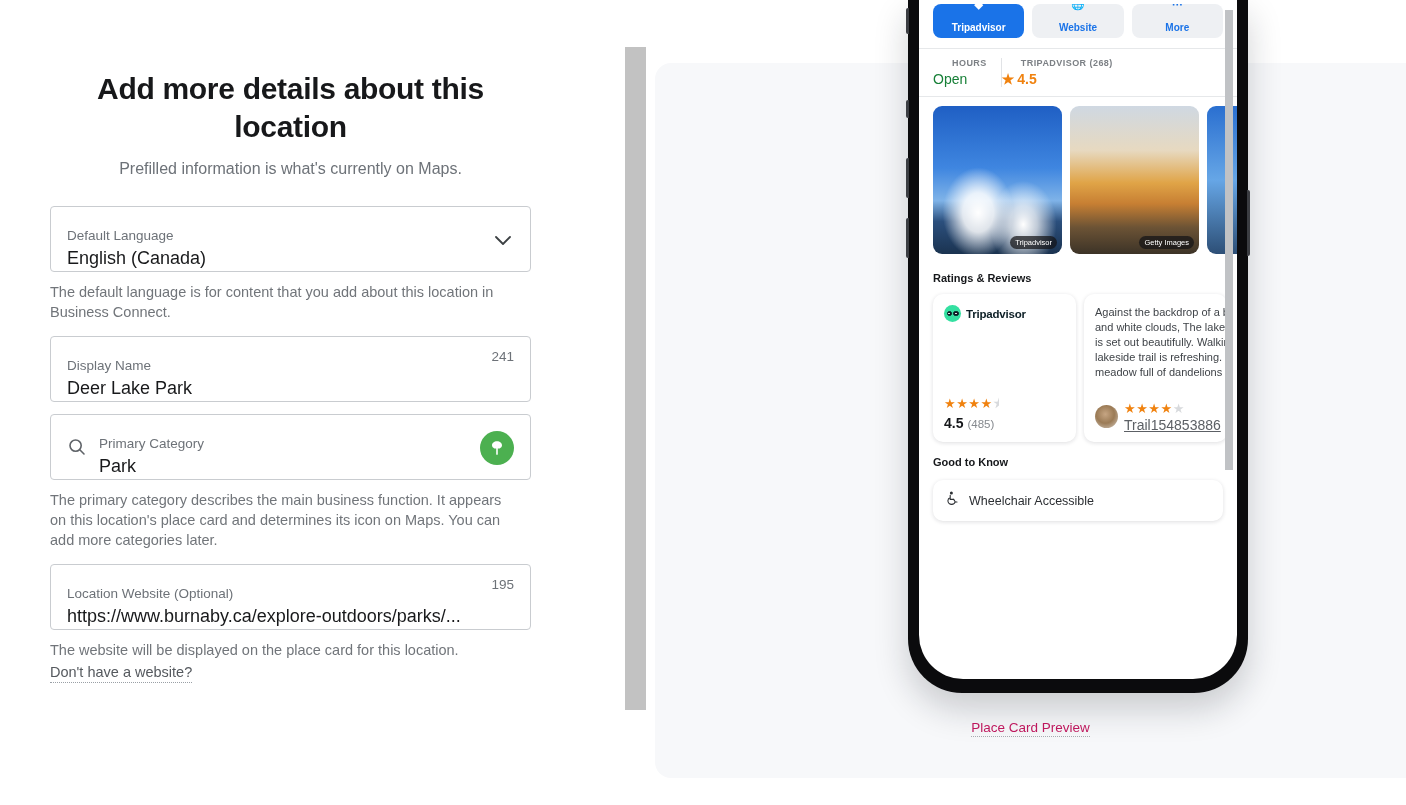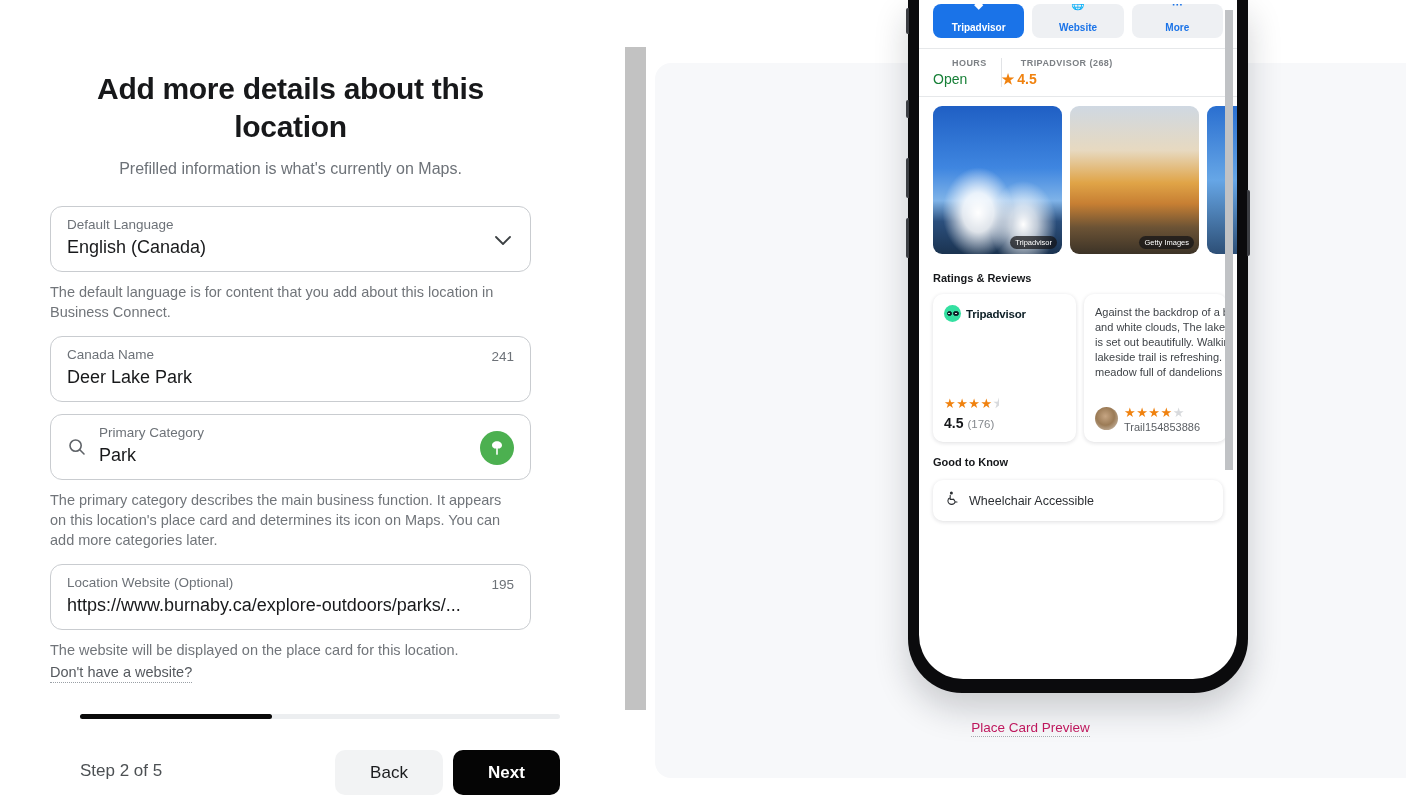--- a/index.html
+++ b/index.html
@@ -67,23 +67,23 @@
     text-align: center;
     font-weight: 400;
   }
 
   
   .field {
     position: relative;
     margin-top: 0;
     width: 481px;
     border: 1px solid #c9ccd0;
-    border-radius: 12px;
+    border-radius: 4px;
     background: #fff;
-    padding: 10px 16px 11px 16px;
+    padding: 21px 16px 11px 16px;
     height: 66px;
   }
   .field.with-icon { padding-left: 48px; }
 
   .field-label {
     font-size: 13.5px;
     line-height: 16px;
     color: #6d7278;
     font-weight: 400;
   }
@@ -501,23 +501,24 @@
     align-items: center;
     gap: 6px;
     width: 175px;
   }
   .avatar {
     width: 23px; height: 23px; border-radius: 50%;
     background: radial-gradient(circle at 45% 40%, #c6a583 0%, #9b7b56 48%, #d7cdc2 100%);
     flex: none;
   }
   .rev-user-name {
-    font-size: 11px;
+    font-size: 14px;
     color: #5c6065;
     white-space: nowrap;
+    text-decoration: underline;
   }
 
   .gtk-card {
     background: #ffffff;
     border-radius: 10px;
     box-shadow: 0 1px 4px rgba(20,24,32,.14);
     padding: 11px 12px;
     display: flex;
     align-items: center;
     gap: 10px;
@@ -579,21 +580,21 @@
               <path d="M4 8l7 7 7-7" stroke="#3c4043" stroke-width="1.8" stroke-linecap="round" stroke-linejoin="round"></path>
             </svg>
         </span>
       </div>
       <div class="helper">The default language is for content that you add about this location in Business Connect.</div>
 
       <div class="spacer-14"></div>
 
       
       <div class="field">
-        <div class="field-label">Canada Name</div>
+        <div class="field-label">Display Name</div>
         <div class="field-value">Deer Lake Park</div>
         <div class="field-counter">241</div>
       </div>
 
       <div class="spacer-14" style="height:12px"></div>
 
       
       <div class="field with-icon">
         <span class="search-icon">
           <svg width="20" height="20" viewBox="0 0 20 20" fill="none">
@@ -618,28 +619,20 @@
       <div class="field">
         <div class="field-label">Location Website (Optional)</div>
         <div class="field-value">https://www.burnaby.ca/explore-outdoors/parks/...</div>
         <div class="field-counter">195</div>
       </div>
       <div class="helper">The website will be displayed on the place card for this location.</div>
       <div class="helper-link">Don't have a website?</div>
 
     </div>
 
-    <div class="footer">
-      <div class="progress-track">
-        <div class="progress-fill" style="width: 40%;"></div>
-      </div>
-      <div class="step-text">Step 2 of 5</div>
-      <button class="btn btn-back">Back</button>
-      <button class="btn btn-next">Next</button>
-    </div>
   </div>
 
   <div class="page-scroll-track"></div>
   <div class="page-scroll-thumb"></div>
 
   <div class="preview-col">
 
     <div class="phone">
       <div class="phone-btn b1"></div>
       <div class="phone-btn b2"></div>
@@ -708,21 +701,21 @@
                       <span class="ta-eye"></span>
                   </span>
                 </span>
                 <span class="ta-word">Tripadvisor</span>
               </div>
               <div class="ta-bottom">
                 <div class="stars">
                   <span>★★★★</span><span class="star-dim">⯨</span>
                 </div>
                 <div class="ta-score">
-                  <span>4.5</span><span class="ta-count">(176)</span>
+                  <span>4.5</span><span class="ta-count">(485)</span>
                 </div>
               </div>
             </div>
 
             <div class="rev-card c2">
               <div class="rev-text">Against the backdrop of a blue sky and white clouds, The lake surface is set out beautifully. Walking on the lakeside trail is refreshing. The meadow full of dandelions feels like</div>
               <div class="rev-user-row">
                 <span class="avatar"></span>
                 <span>
                   <span class="stars"><span>★★★★</span><span class="star-dim">★</span></span>

